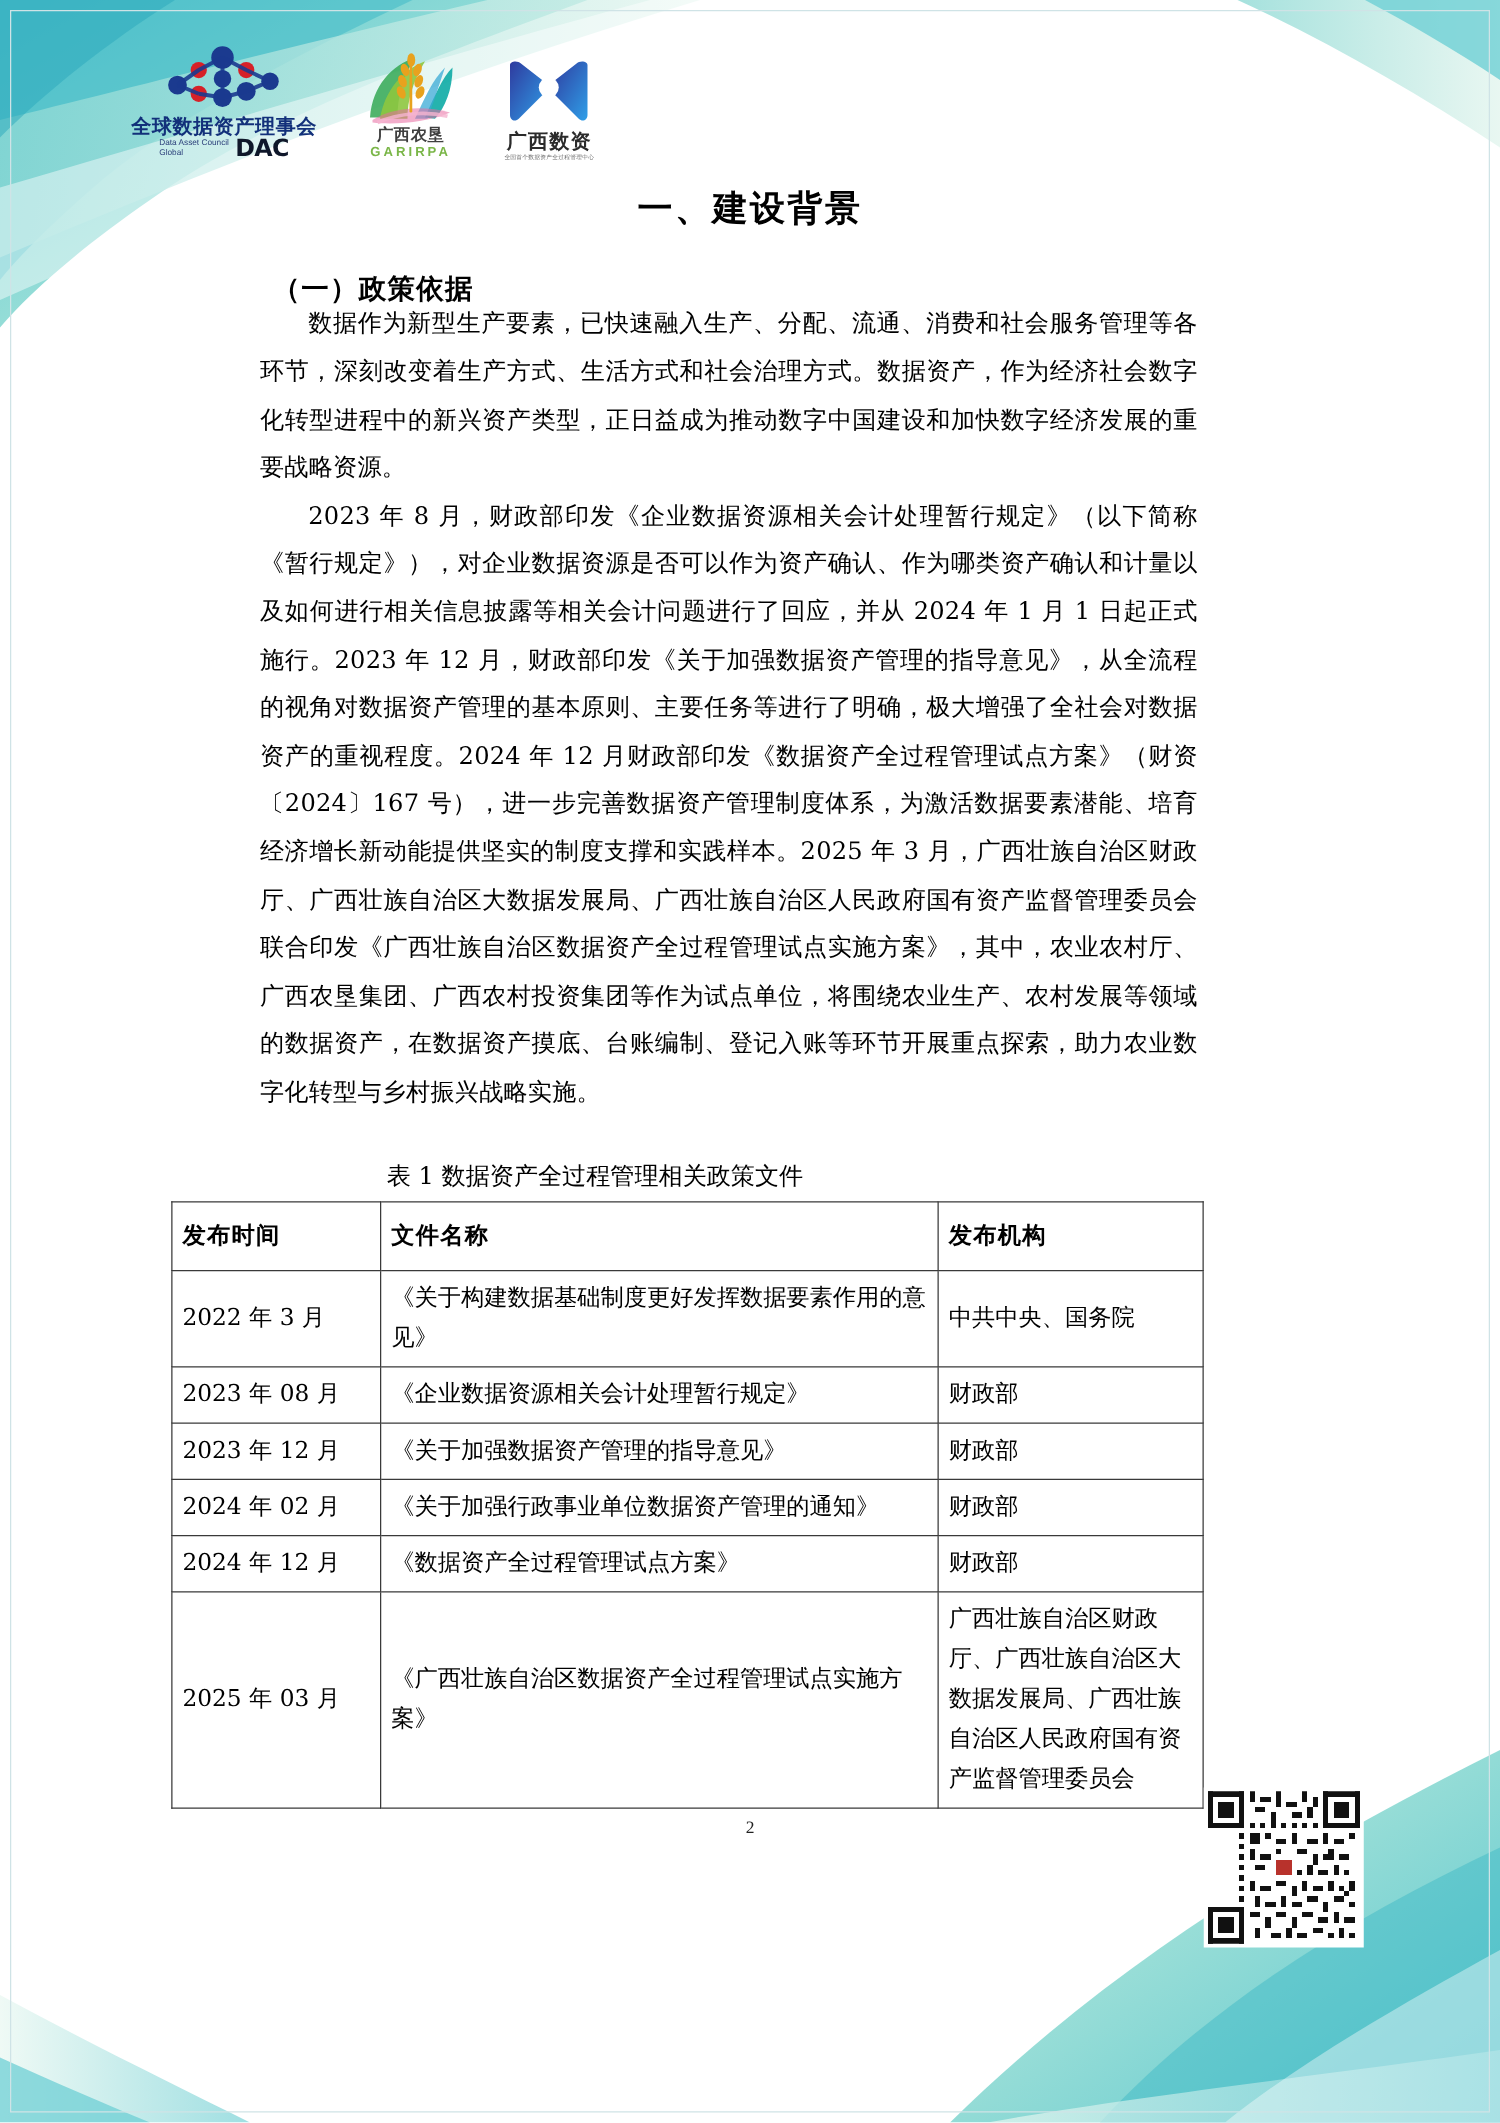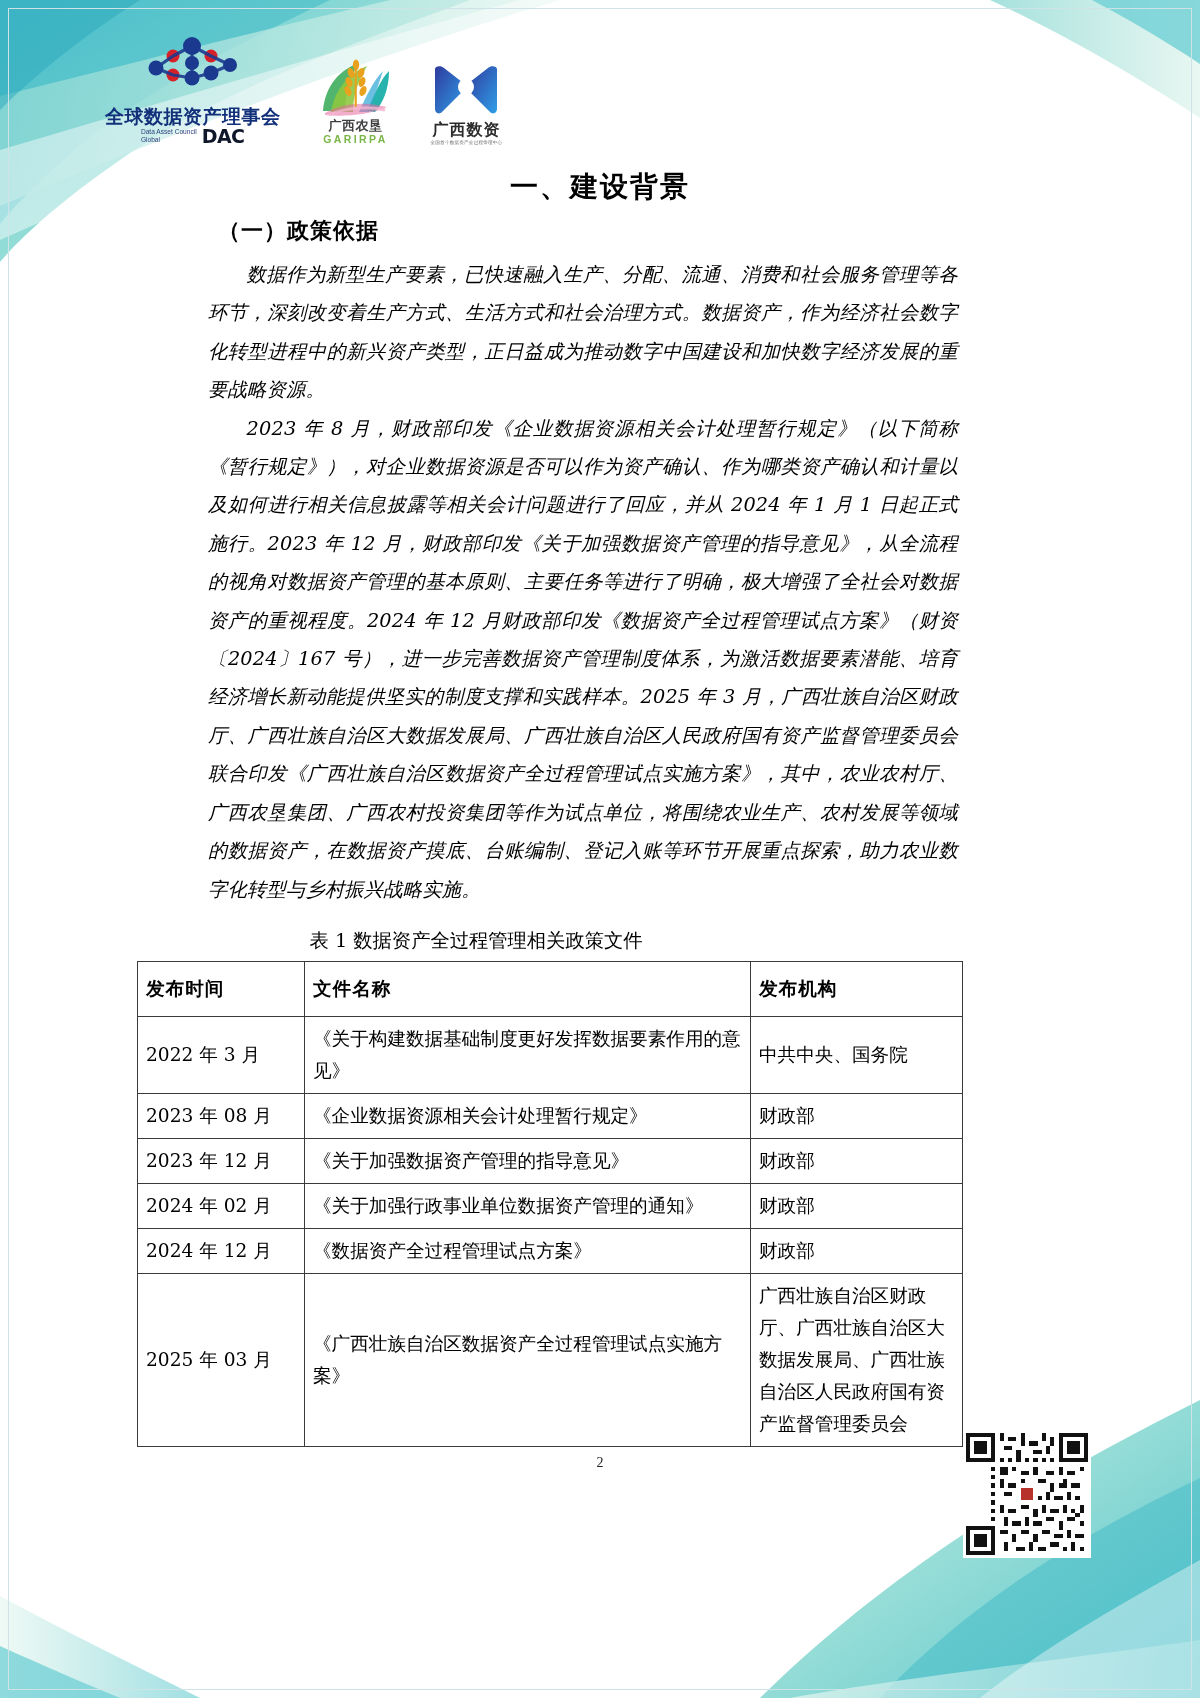--- a/index.html
+++ b/index.html
@@ -21,47 +21,47 @@
   .logo-bar{
     position:absolute;left:105px;top:34px;
     display:flex;align-items:flex-end;gap:38px;
   }
   .logo-block{display:flex;flex-direction:column;align-items:center;}
   .logo-mark{height:56px;display:flex;align-items:center;justify-content:center;}
   .logo-cn{
     font-family:"DejaVu Sans","Liberation Sans",sans-serif;
     font-weight:bold;color:#12307a;letter-spacing:.5px;line-height:1;
   }
-  .dac-cn{font-size:19px;margin-top:17px;}
+  .dac-cn{font-size:16px;margin-top:3px;}
   .dac-en{
     font-family:"Liberation Sans",sans-serif;
     font-size:6.6px;color:#2b3f7a;line-height:1.28;margin-top:2px;text-align:left;width:100%;
   }
   .dac-row{display:flex;align-items:flex-end;gap:5px;}
   .dac-word{
     font-family:"DejaVu Sans","Liberation Sans",sans-serif;
     font-size:19px;font-weight:bold;color:#0f172a;letter-spacing:-.5px;line-height:.9;
   }
   .gar-cn{font-size:13px;color:#3f3f3f;margin-top:3px;}
   .gar-en{
     font-family:"Liberation Sans",sans-serif;font-size:10.5px;
     letter-spacing:2.4px;color:#7ab648;margin-top:1px;font-weight:bold;
   }
   .gx-cn{font-size:16px;color:#2b2b2b;margin-top:3px;letter-spacing:1px;}
   .gx-en{font-family:"Liberation Sans",sans-serif;font-size:4.6px;color:#6a6a6a;margin-top:2px;letter-spacing:.2px;}
   .h1{
     position:absolute;left:0;top:148px;width:1200px;text-align:center;
     font-family:"DejaVu Serif","Liberation Serif",serif;
-    font-weight:bold;font-size:28px;color:#000;letter-spacing:2px;margin-top:20px;
+    font-weight:bold;font-size:28px;color:#000;letter-spacing:2px;
   }
   .h2{
     position:absolute;left:218px;top:216px;
     font-weight:bold;font-size:22px;color:#000;letter-spacing:1px;
   }
-  .body-wrap{position:absolute;left:208px;top:256px;width:750px;font-style:italic;}
+  .body-wrap{position:absolute;left:208px;top:240px;width:750px;}
   p.para{
     margin:0;font-size:19.3px;line-height:38.4px;color:#000;
     text-align:justify;text-justify:inter-ideograph;text-indent:2em;
     letter-spacing:.2px;
   }
   p.para + p.para{margin-top:0;}
 
   
   .tbl-caption{
     position:absolute;left:0;top:927px;width:952px;text-align:center;

